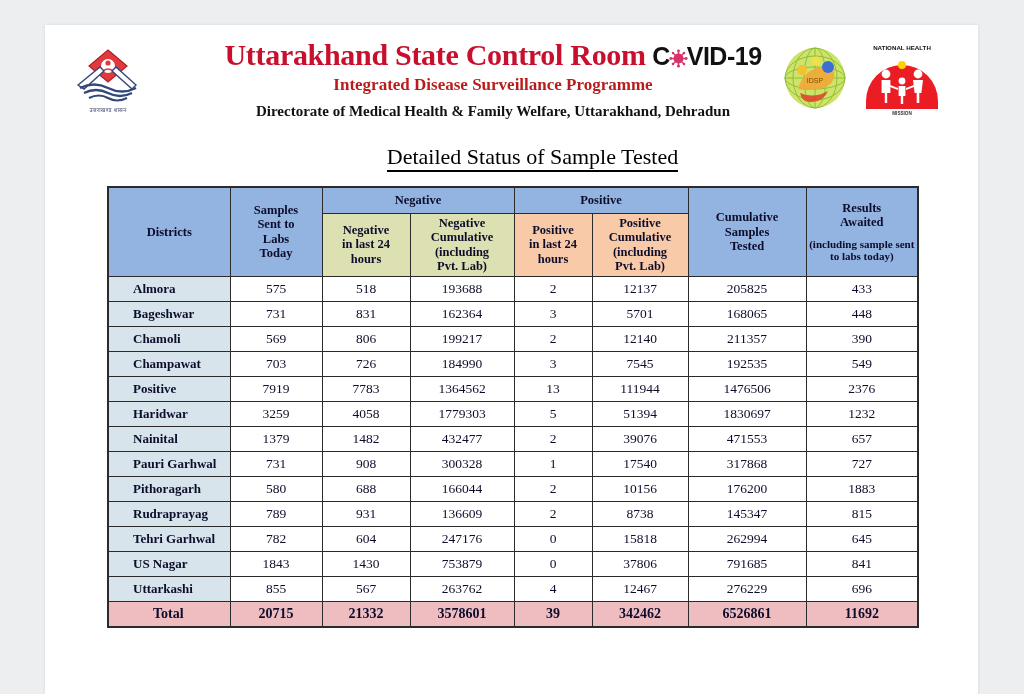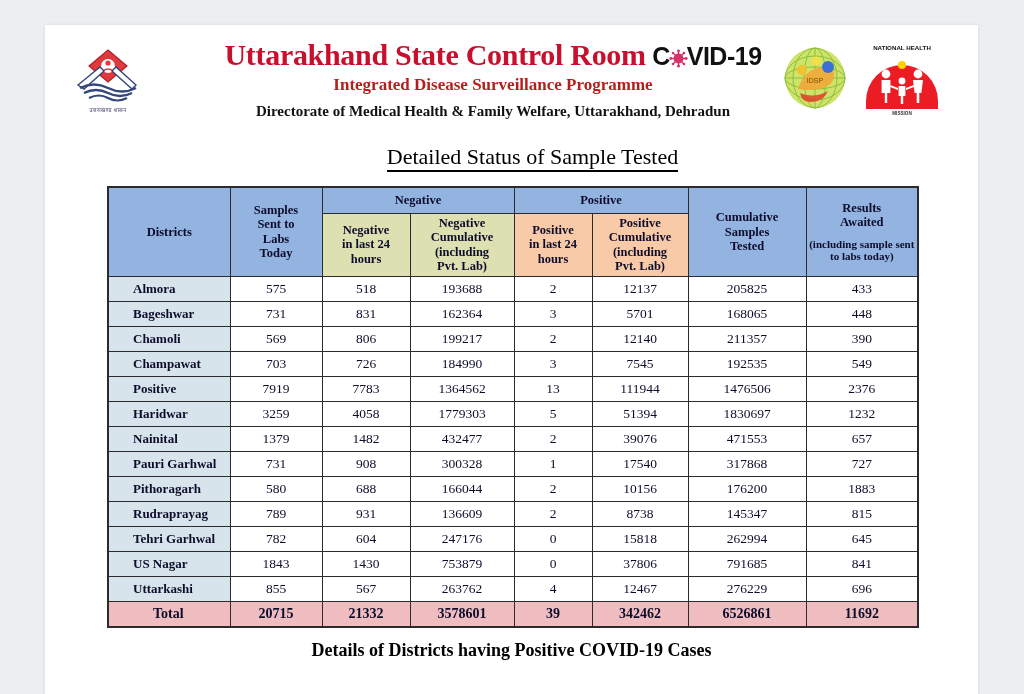--- a/index.html
+++ b/index.html
@@ -403,14 +403,13 @@
             <td>3578601</td>
             <td>39</td>
             <td>342462</td>
             <td>6526861</td>
             <td>11692</td>
           </tr>
         </tbody>
     </table>
   </div>
 
-  <div class="t-footer">Details of Districts having Positive COVID-19 Cases</div>
 </div>
 
 </body></html>

